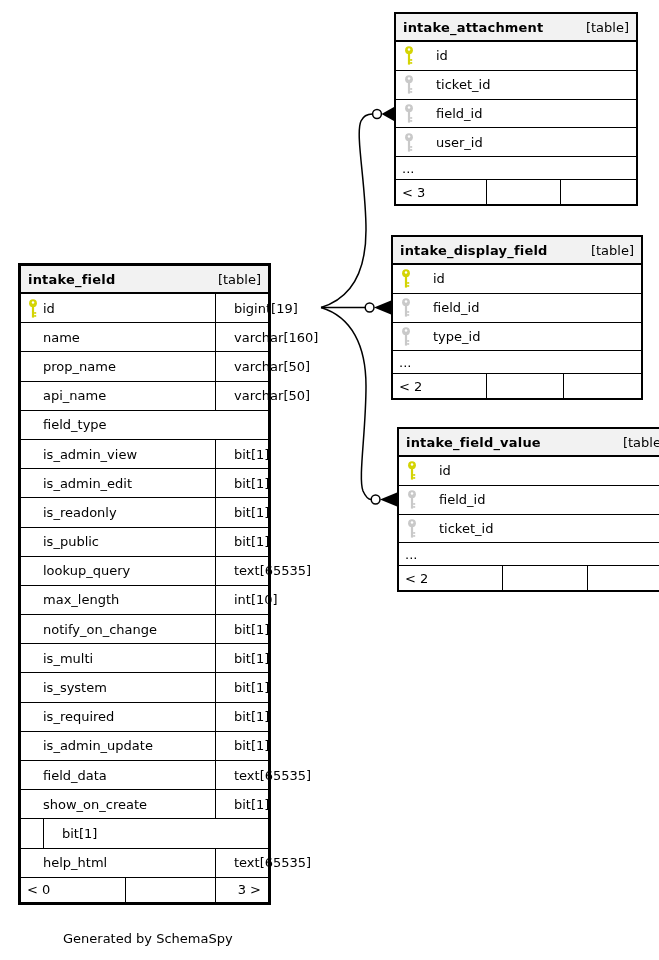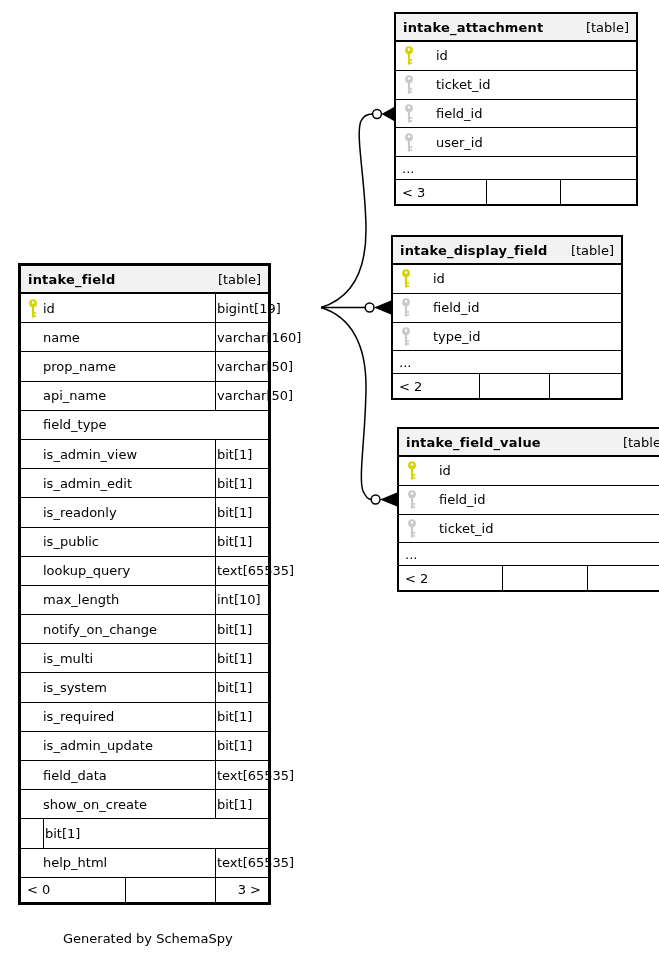--- a/index.html
+++ b/index.html
@@ -8,39 +8,39 @@
   .canvas { position: relative; width: 659px; height: 960px; background: #ffffff; overflow: hidden; }
   svg.relations { position: absolute; left: 0; top: 0; width: 659px; height: 960px; }
   .rel-line { fill: none; stroke: #000; stroke-width: 1.5; }
   .rel-circle { fill: #fff; stroke: #000; stroke-width: 1.5; }
   .rel-crow { fill: #000; stroke: none; }
 
   .tbl { position: absolute; background: #fff; border: 2px solid #000; }
   .tbl.main { border-width: 3px; }
   #tbl-main       { left: 18px;  top: 263px; width: 253px; }
   #tbl-attachment { left: 394px; top: 12px;  width: 244px; }
-  #tbl-display    { left: 391px; top: 235px; width: 232px; }
+  #tbl-display    { left: 391px; top: 235px; width: 252px; }
   #tbl-value      { left: 397px; top: 427px; width: 278px; }
 
   .tbl .hdr { height: 28px; background: #f2f2f2; border-bottom: 2px solid #000;
               display: flex; align-items: center; justify-content: space-between; padding: 0 7px; }
   .tname { font-weight: bold; font-size: 13px; color: #000; letter-spacing: 0.2px; }
   .badge { font-size: 13px; color: #000; }
 
   .row { display: flex; align-items: center; border-bottom: 1px solid #000; background: #fff; }
   .tbl.main .row { height: 29.2px; }
   .tbl.side .row { height: 28.8px; }
   .keywrap { display: flex; align-items: center; flex: 0 0 auto; }
   .tbl.main .keywrap { width: 22px; padding-left: 7px; }
   .tbl.side .keywrap { width: 40px; padding-left: 8px; }
   .cname { font-size: 13px; color: #000; white-space: nowrap; }
   .tbl.main .cname { flex: 0 0 172px; }
   .tbl.side .cname { flex: 1; }
   .ctype { flex: 1; align-self: stretch; display: flex; align-items: center;
-           border-left: 1px solid #000; padding-left: 1px; font-size: 13px; color: #000; white-space: nowrap; }
+           border-left: 1px solid #000; padding-left: 18px; font-size: 13px; color: #000; white-space: nowrap; }
 
   .ellipsis { height: 23px; border-bottom: 1px solid #000; display: flex; align-items: center;
               padding-left: 6px; font-size: 13px; color: #000; }
 
   .tfoot { height: 24px; display: flex; align-items: stretch; }
   .tfoot span { display: flex; align-items: center; font-size: 13px; color: #000; }
   .tfoot .fc1 { padding-left: 6px; }
   .tfoot .fc2, .tfoot .fc3 { border-left: 1px solid #000; }
   .tfoot .fc3 { justify-content: flex-end; padding-right: 7px; }
   .tbl.main .fc1 { flex: 0 0 104px; } .tbl.main .fc2 { flex: 0 0 90px; } .tbl.main .fc3 { flex: 1; }

